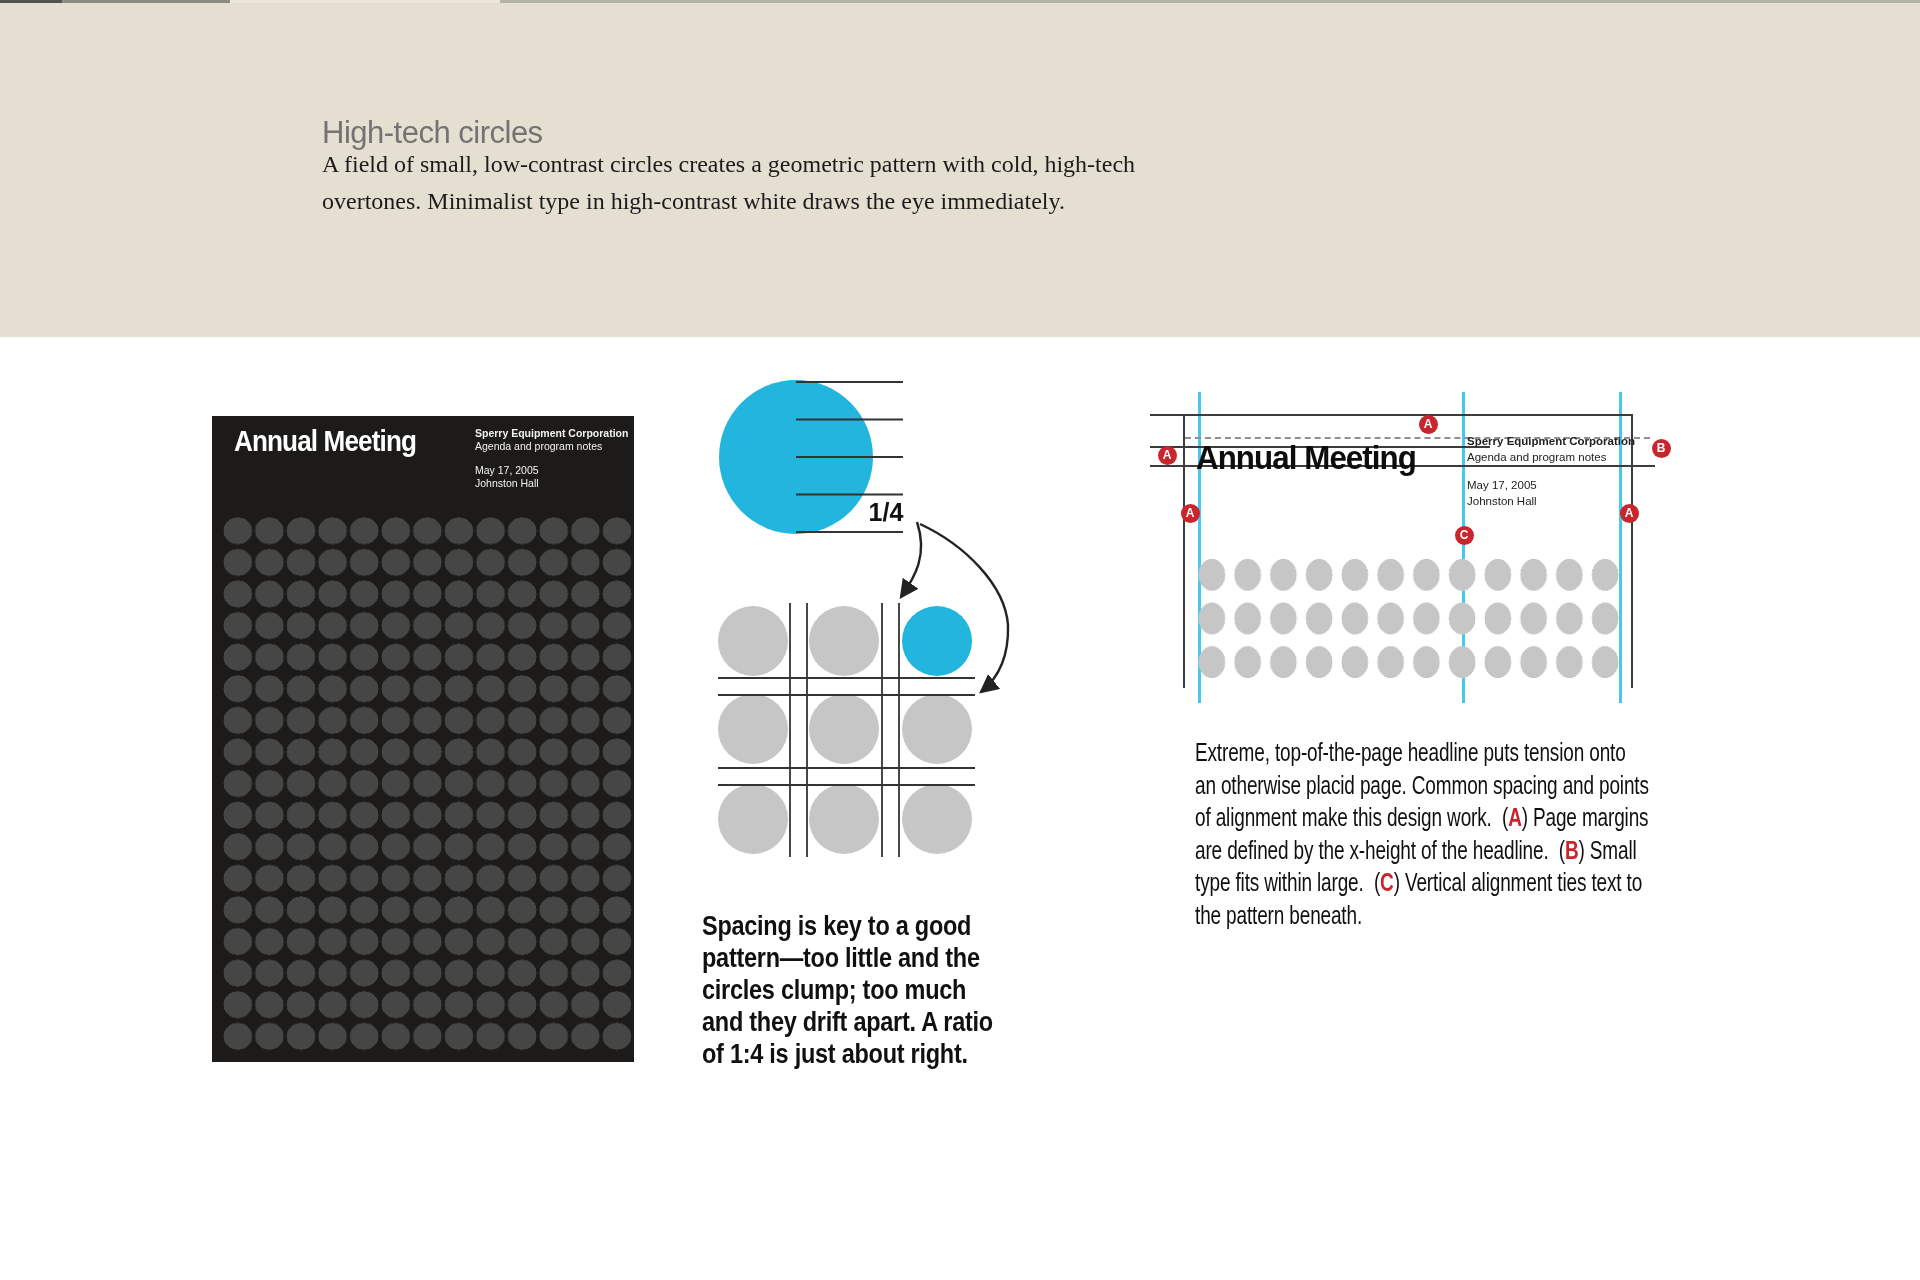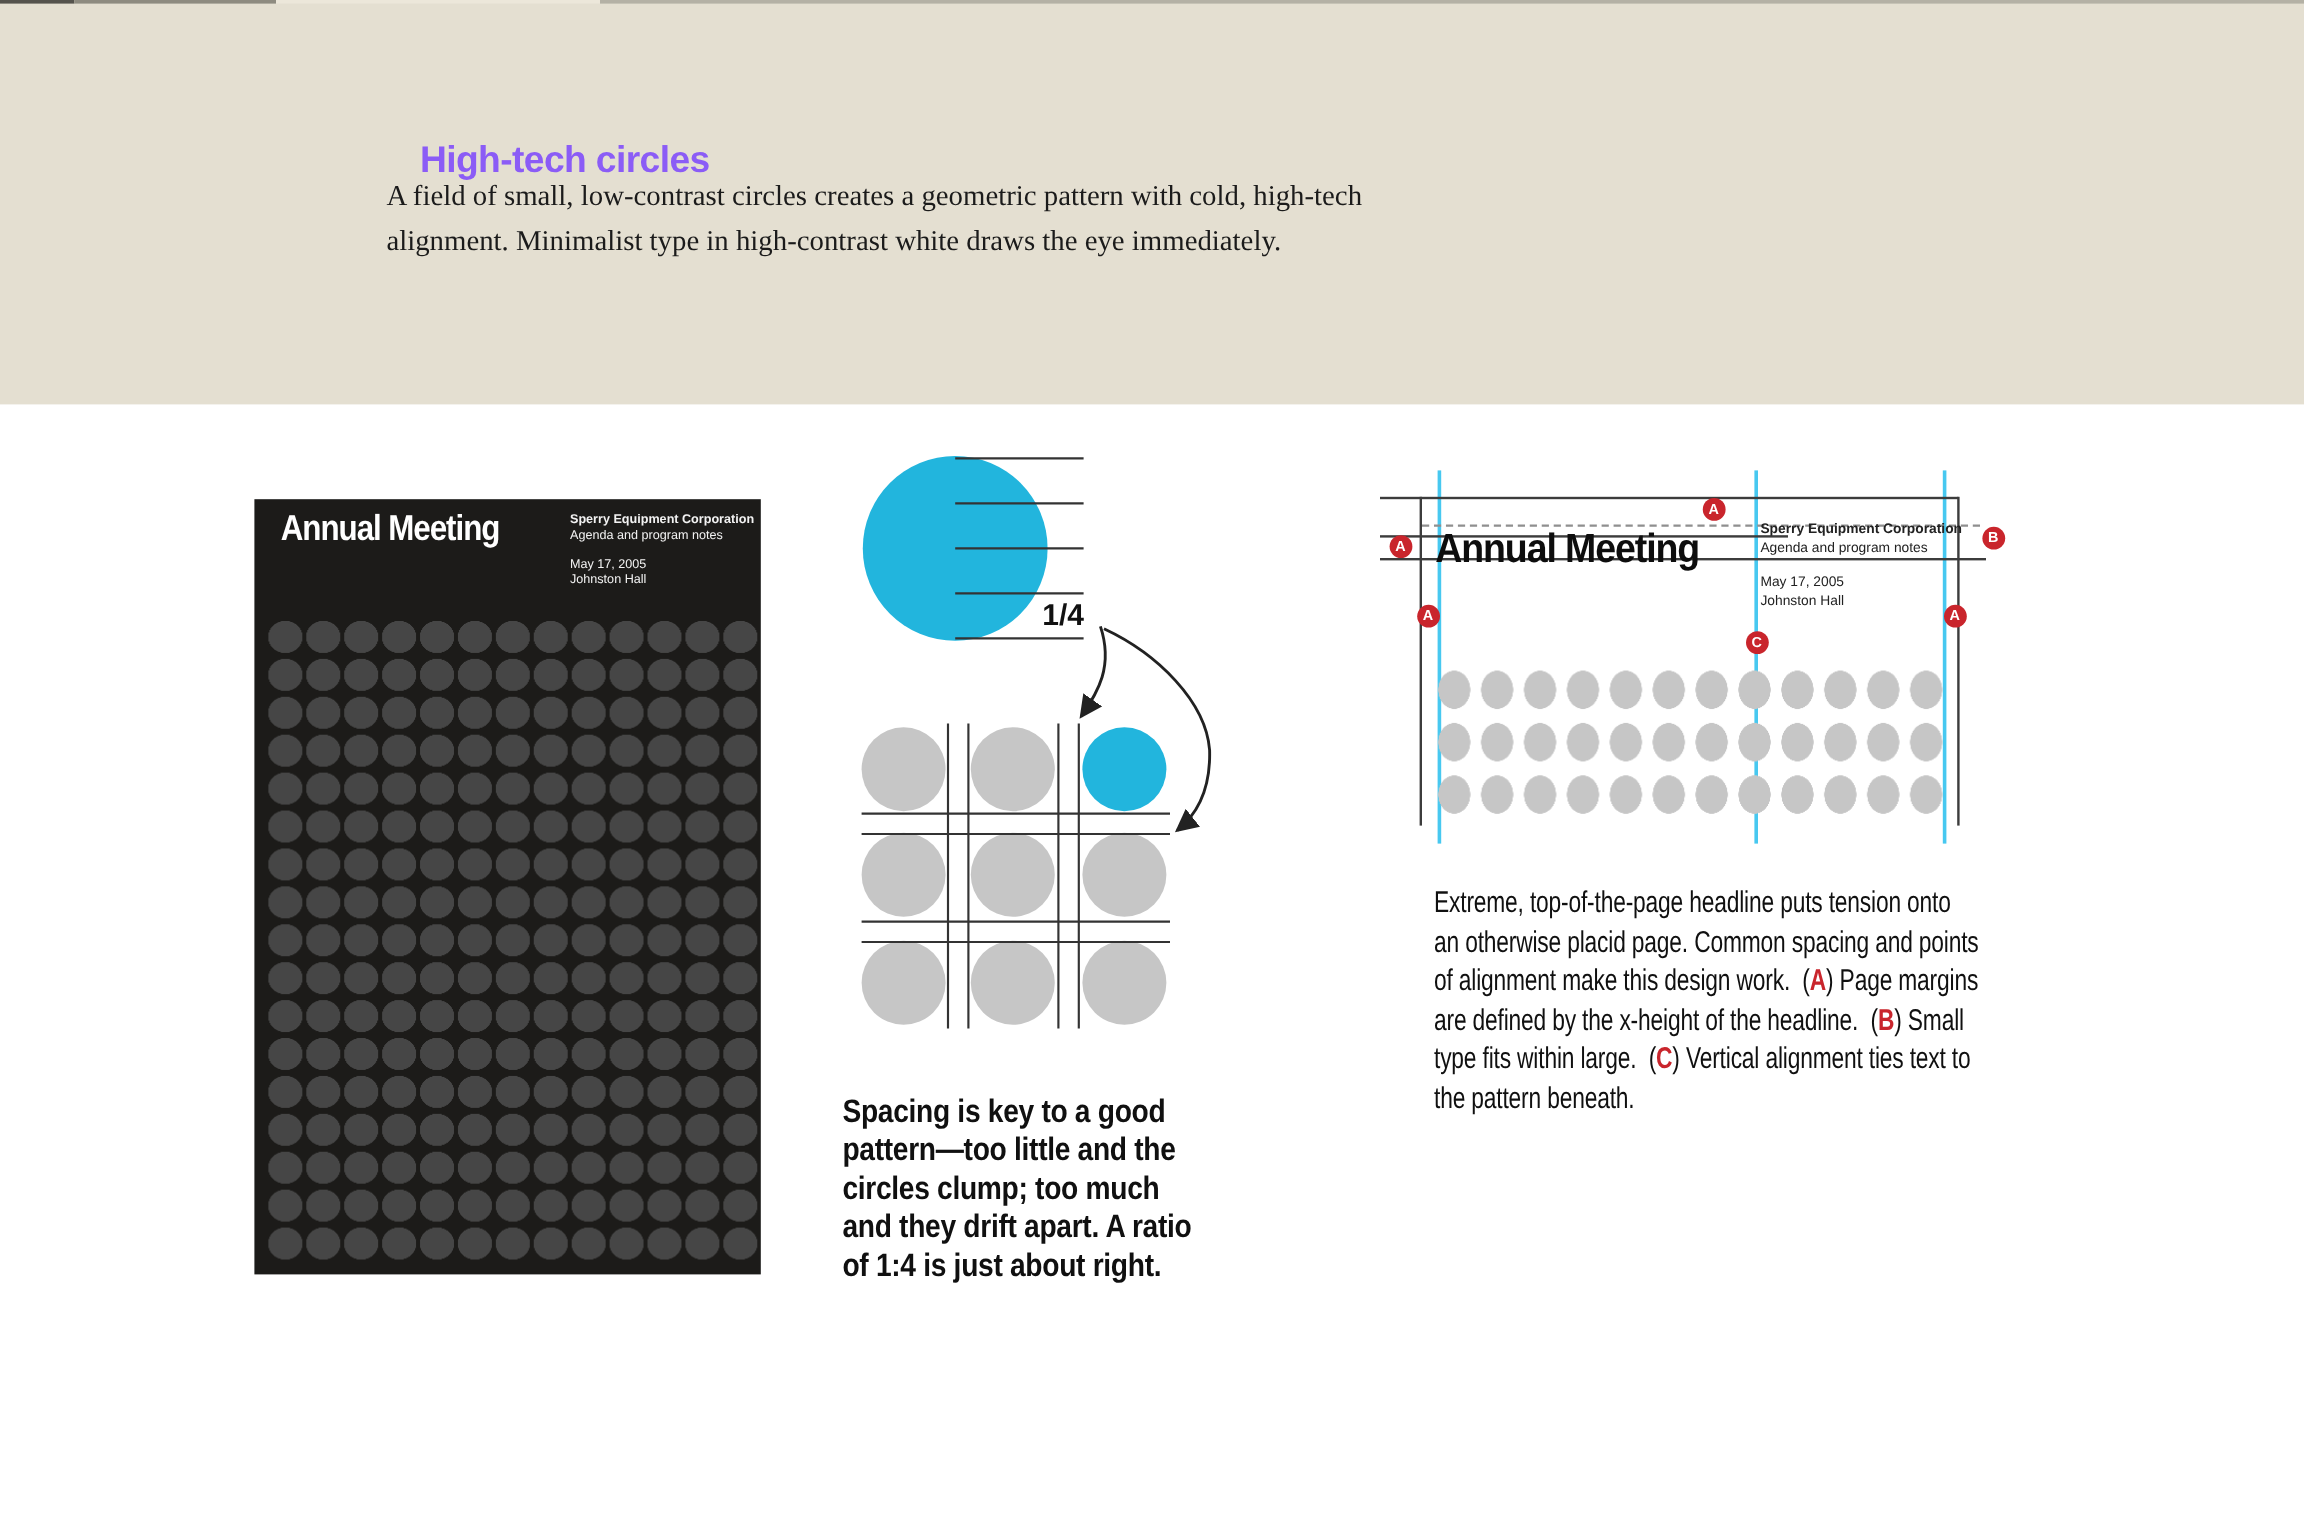--- a/index.html
+++ b/index.html
@@ -4,22 +4,22 @@
 <style>
   html,body{margin:0;padding:0;background:#fff;}
   #canvas{position:relative;width:1920px;height:1280px;background:#fff;overflow:hidden;
           font-family:"Liberation Sans",sans-serif;color:var(--ink,#1a1a1a);}
 
   
   .edge{position:absolute;top:0;height:3px;}
 
   
   .band{position:absolute;left:0;top:0;width:1920px;height:337px;background:var(--beige,#e4dfd1);}
-  .intro-title{position:absolute;left:322px;top:94px;font-size:31px;font-weight:bold;
-               letter-spacing:-0.5px;color:#8b5cf6;margin-left:28px;}
+  .intro-title{position:absolute;left:322px;top:94px;font-size:31px;font-weight:normal;
+               letter-spacing:-0.5px;color:#737373;}
   .intro-body{position:absolute;left:322px;top:146px;font-family:"Liberation Serif",serif;
               font-size:24px;line-height:37px;color:#1b1b1b;}
 
   
   .poster{position:absolute;left:212px;top:416px;width:422px;height:646px;background:var(--poster-bg,#1c1b19);}
   .poster-title{position:absolute;left:22px;top:8px;font-size:30px;font-weight:bold;color:#fff;
                 letter-spacing:-1px;transform:scaleX(.87);transform-origin:left top;white-space:nowrap;}
   .poster-meta{position:absolute;left:263px;top:11px;font-size:10.5px;line-height:12.5px;color:#f2f2f2;}
   .poster-meta .b{font-weight:bold;}
   .meta-gap{height:12px;}
@@ -66,21 +66,21 @@
 
   <div class="band"></div>
   <div class="edge" style="left:0;width:62px;background:#55534d;"></div>
   <div class="edge" style="left:62px;width:168px;background:#8e8b80;"></div>
   <div class="edge" style="left:230px;width:270px;background:#ece7da;"></div>
   <div class="edge" style="left:500px;width:1420px;background:#b4b1a5;"></div>
 
   <h1 class="intro-title">High-tech circles</h1>
   <div class="intro-body">
     <div>A field of small, low-contrast circles creates a geometric pattern with cold, high-tech</div>
-    <div>alignment. Minimalist type in high-contrast white draws the eye immediately.</div>
+    <div>overtones. Minimalist type in high-contrast white draws the eye immediately.</div>
   </div>
 
   <div class="poster">
     <div class="poster-title">Annual Meeting</div>
     <div class="poster-meta">
       <div class="b">Sperry Equipment Corporation</div>
       <div>Agenda and program notes</div>
       <div class="meta-gap"></div>
       <div>May 17, 2005</div>
       <div>Johnston Hall</div>

